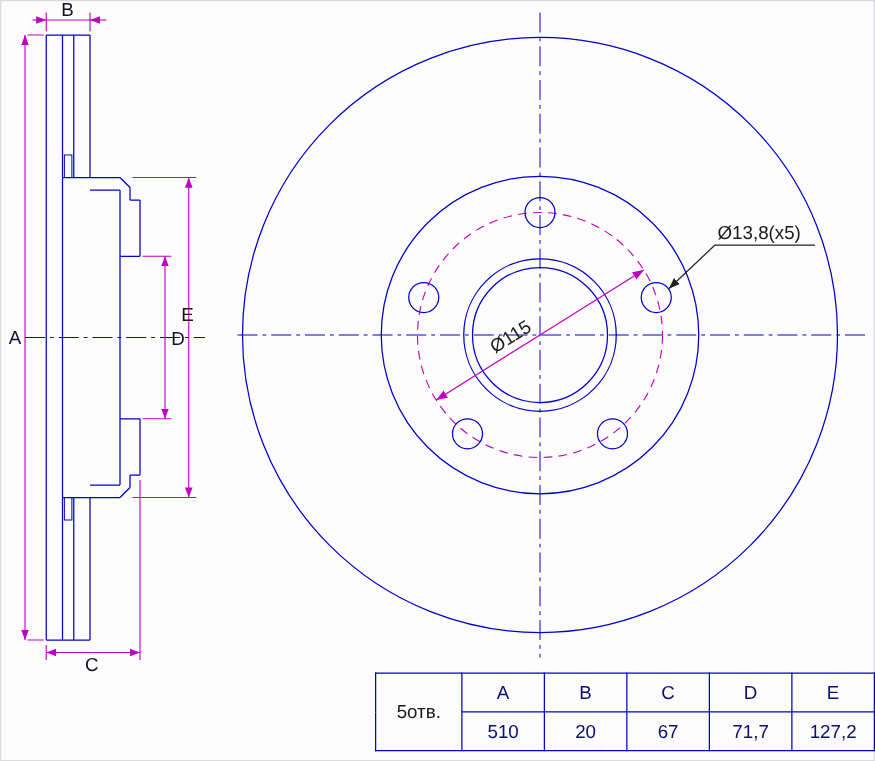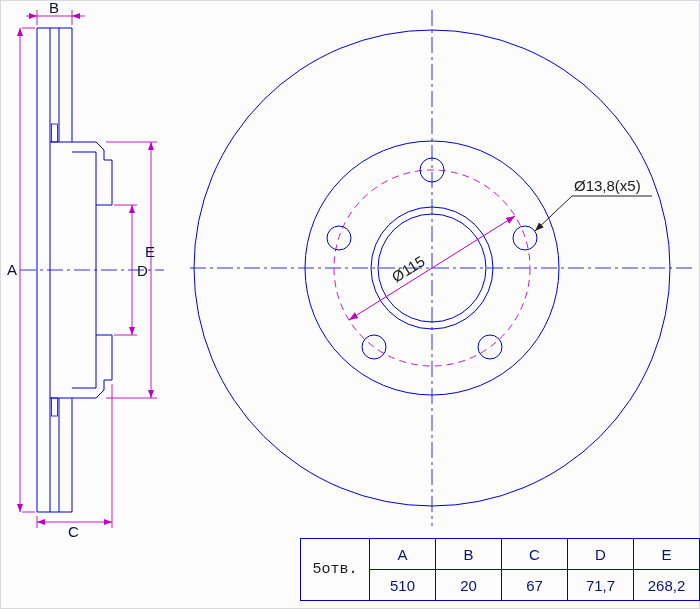--- a/index.html
+++ b/index.html
@@ -24,21 +24,21 @@
     position:absolute;left:300px;top:538px;
     border-collapse:collapse;table-layout:fixed;
     background:#fcfcfd;
   }
   .spec-table td{
     border:1px solid #0000cd;
     text-align:center;vertical-align:middle;
     font-size:15px;color:#0a1172;
     height:30px;padding:0;
   }
-  .spec-table td.rowlabel{width:68px;color:#1a1a1a;font-family:Liberation Mono, monospace;}
+  .spec-table td.rowlabel{width:68px;color:#1a1a1a;}
   .spec-table td.c{width:65px;}
 </style>
 </head>
 <body>
 
 <div class="frame"></div>
 
 <svg width="700" height="609" viewBox="0 0 700 609" style="position:absolute;left:0;top:0;">
   <defs>
     <marker id="arrM" viewBox="0 0 10 10" refX="9" refY="5" markerWidth="10" markerHeight="10" orient="auto-start-reverse">
@@ -145,16 +145,16 @@
     <td class="c">B</td>
     <td class="c">C</td>
     <td class="c">D</td>
     <td class="c">E</td>
   </tr>
   <tr>
     <td class="c">510</td>
     <td class="c">20</td>
     <td class="c">67</td>
     <td class="c">71,7</td>
-    <td class="c">268,2</td>
+    <td class="c">127,2</td>
   </tr>
 </tbody>
   </table>
 
 </body></html>

